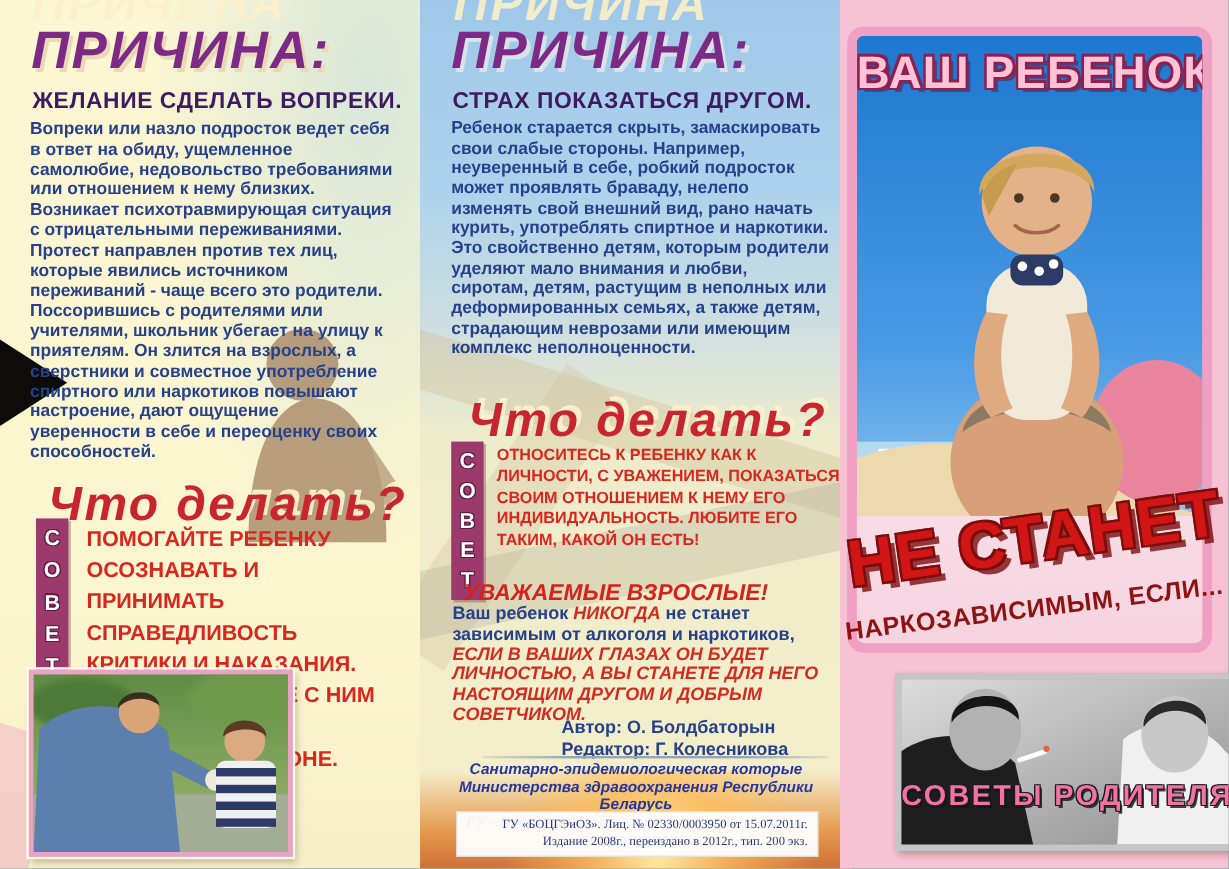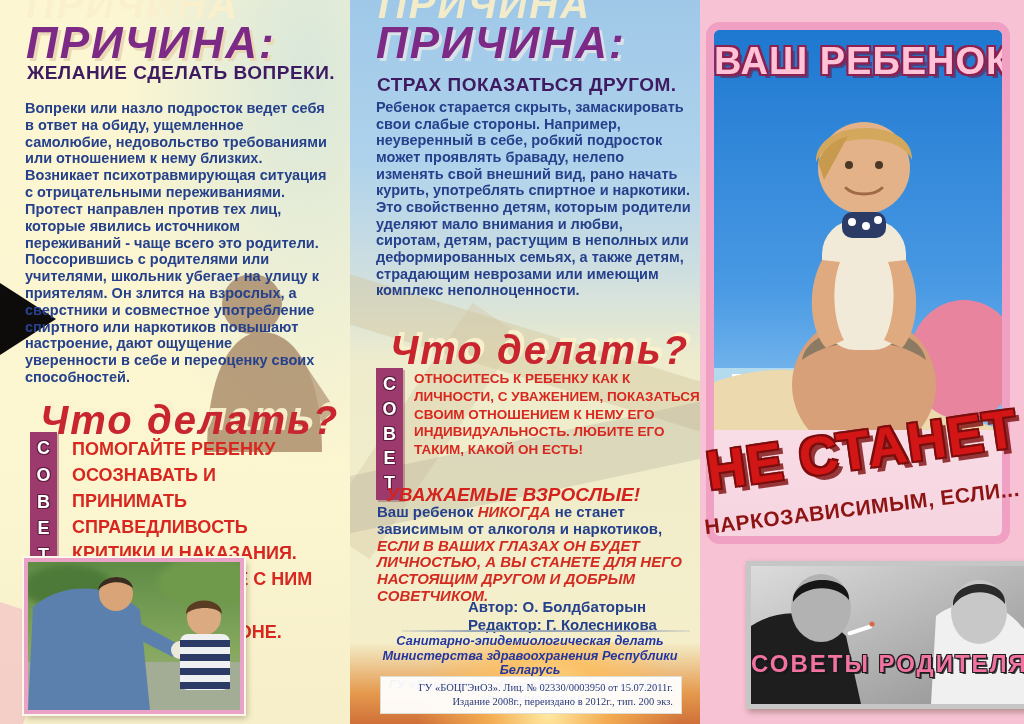--- a/index.html
+++ b/index.html
@@ -17,21 +17,21 @@
     letter-spacing:2px;color:#faf0cd;white-space:nowrap;}
   .ghost.gl{left:26px;}
   .ghost.gm{left:28px;color:#f3ecca;}
 
   .reason-heading{position:absolute;margin:0;font-size:44px;font-weight:bold;font-style:italic;
     letter-spacing:2px;color:#7c2a85;text-shadow:3px 3px 0 #ead9b6;white-space:nowrap;}
   .left .reason-heading{left:26px;top:18px;}
   .middle .reason-heading{left:26px;top:18px;text-shadow:3px 3px 0 #d8e2e8;}
   .reason-subheading{position:absolute;margin:0;font-size:19px;font-weight:bold;color:#3e1b60;
     letter-spacing:0.5px;white-space:nowrap;}
-  .left .reason-subheading{left:27px;top:62px;}
+  .left .reason-subheading{left:27px;top:74px;}
   .middle .reason-subheading{left:27px;top:74px;}
 
   .body-text{position:absolute;margin:0;font-weight:bold;color:#26418c;}
   .left .body-text{left:25px;top:100px;width:303px;font-size:14.5px;line-height:1.16;}
   .middle .body-text{left:26px;top:99px;width:315px;font-size:14.5px;line-height:1.15;}
 
   .what-heading{position:absolute;margin:12px;font-size:40px;font-weight:bold;font-style:italic;
     color:#c9252e;letter-spacing:2px;text-shadow:4px -4px 0 rgba(250,240,205,0.95);white-space:nowrap;}
   .left .what-heading{left:28px;top:386px;}
   .middle .what-heading{left:28px;top:316px;}
@@ -192,21 +192,21 @@
     </p>
 
     <div class="credits">
       <div>Автор:  О. Болдбаторын</div>
       <div>Редактор:  Г. Колесникова</div>
     </div>
 
     <div class="divider"></div>
 
     <div class="footer-org">
-      <div>Санитарно-эпидемиологическая делать</div>
+      <div>Санитарно-эпидемиологическая которые</div>
       <div>Министерства здравоохранения Республики Беларусь</div>
       <div>ГУ «Брестский областной центр гигиены, эпидемиологии</div>
     </div>
 
     <div class="license-box">ГУ «БОЦГЭиОЗ». Лиц. № 02330/0003950 от 15.07.2011г. Издание 2008г., переиздано в 2012г., тип. 200 экз.</div>
   </section>
 
   <section class="panel right">
     <div class="photo-card">
       <svg class="beach-svg" viewBox="0 0 288 400">

